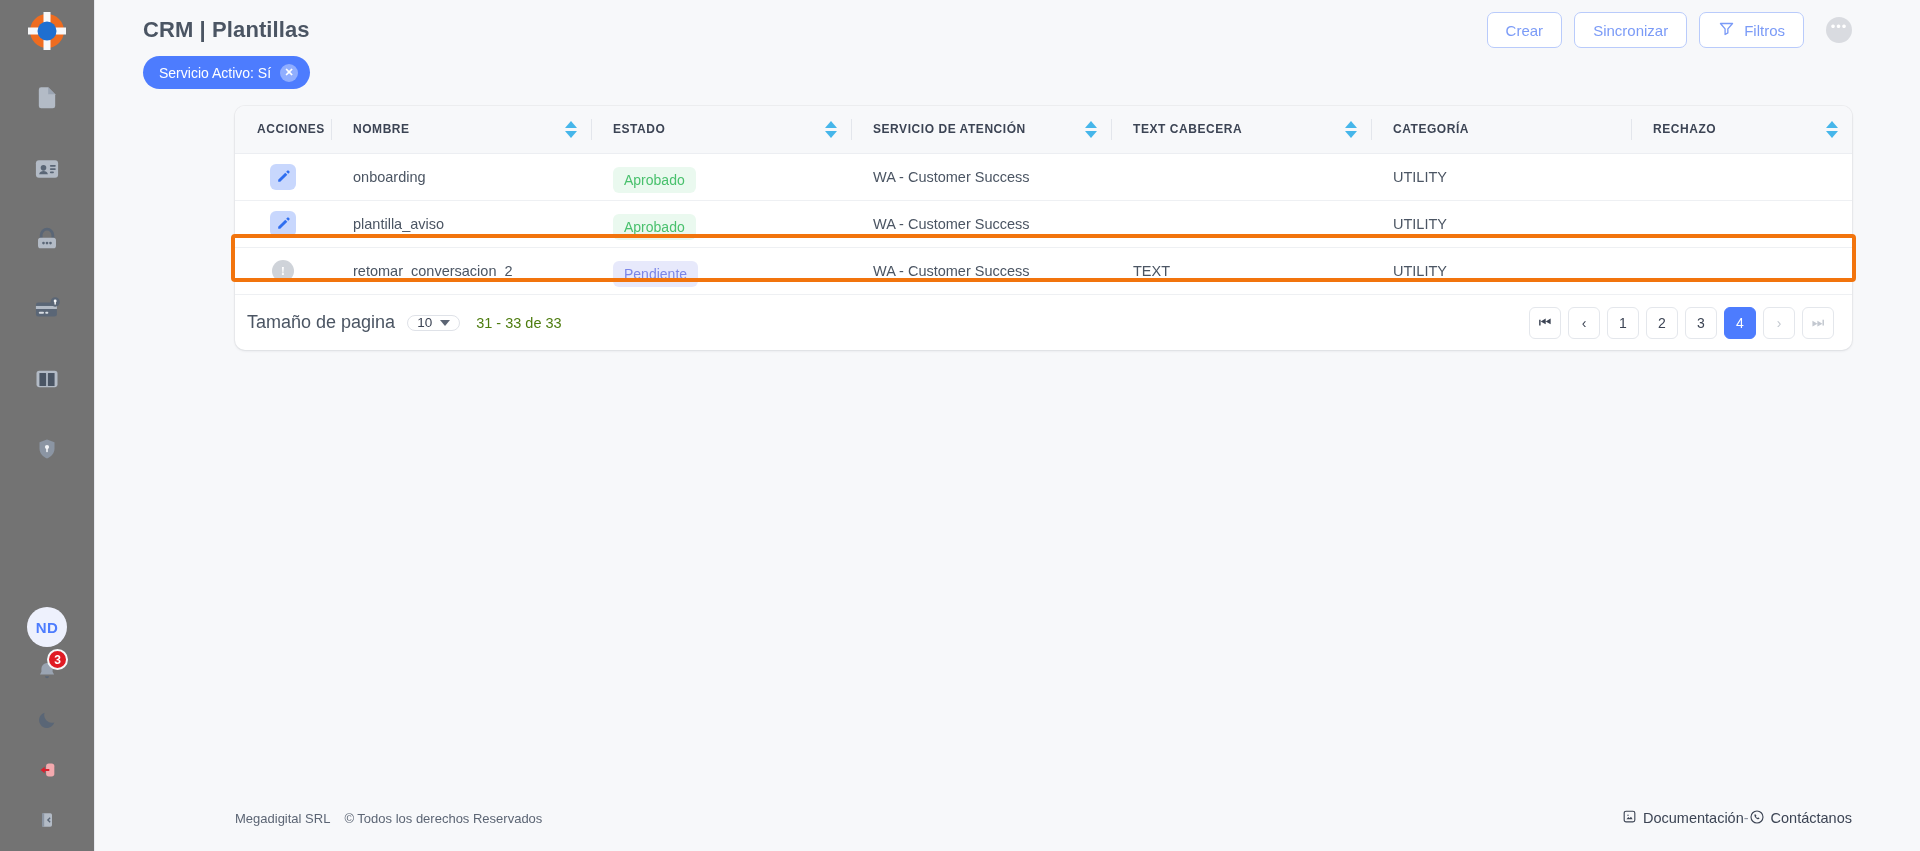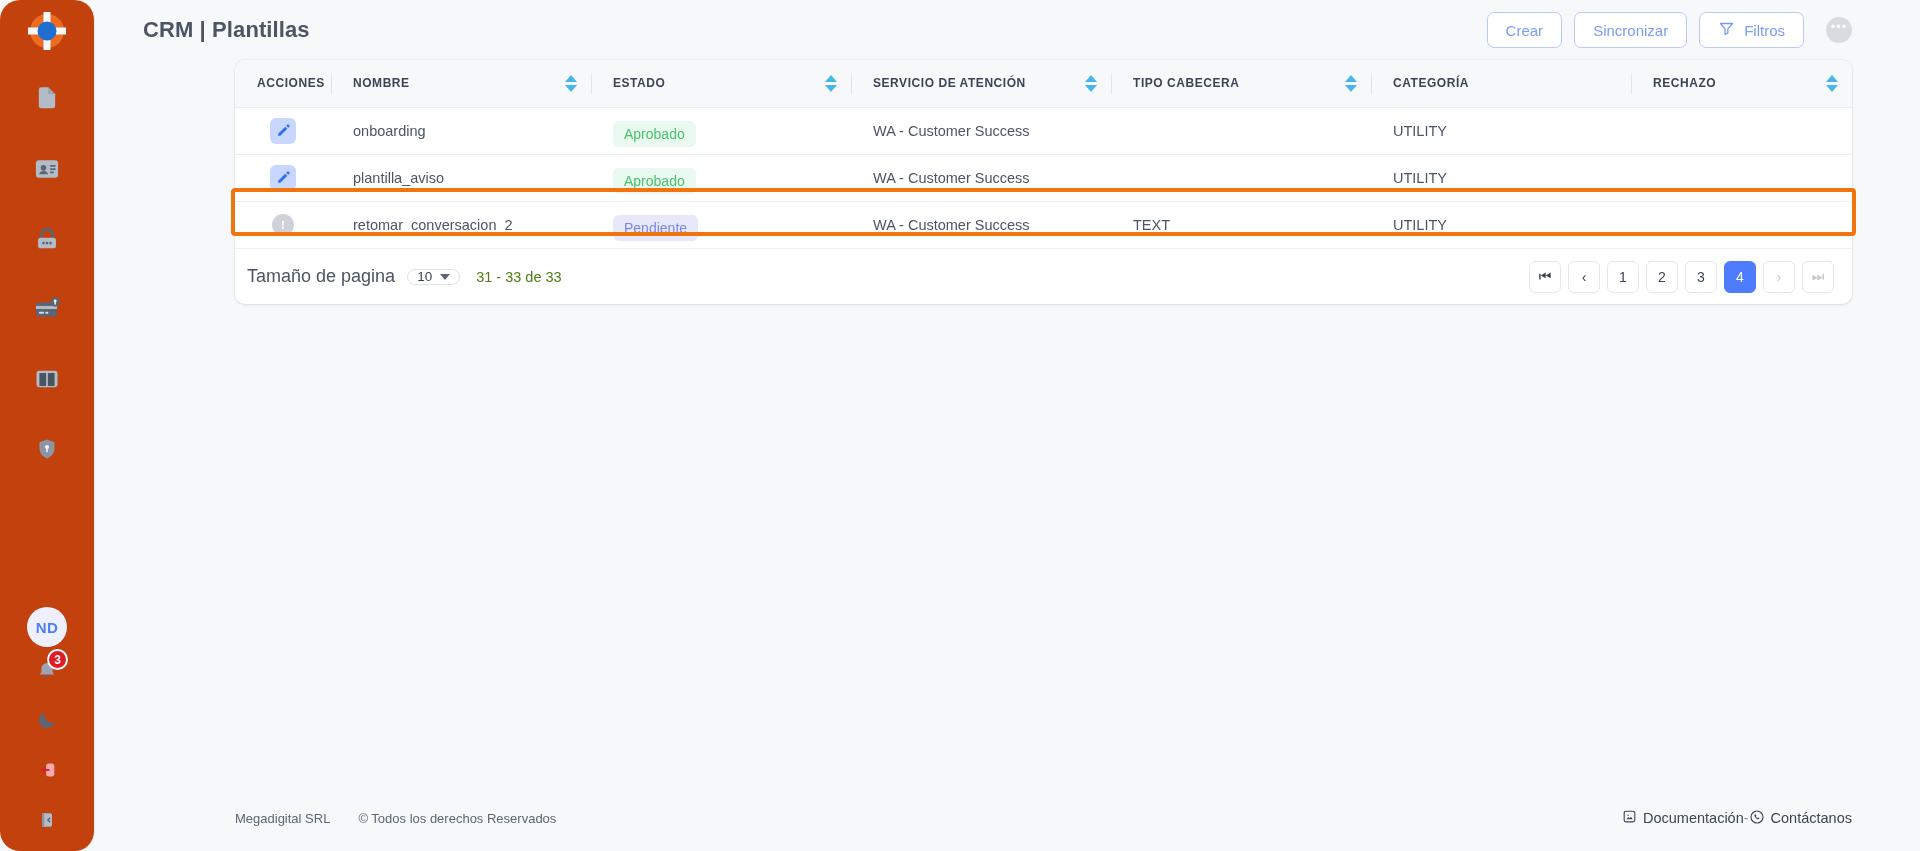--- a/index.html
+++ b/index.html
@@ -7,26 +7,25 @@
     width: 1920px; height: 851px;
     font-family: "Liberation Sans", sans-serif;
     background: #f7f8fa;
     overflow: hidden;
   }
   body { display: flex; }
 
   
   .sidebar {
     width: 95px; height: 851px;
-    background: #c2410c;
+    background: #737373;
     border-right: 1px solid #e7e9ee;
     display: flex; flex-direction: column; align-items: center;
     flex: 0 0 95px;
     position: relative;
-    border-radius: 20px;
   }
   .logo {
     margin-top: 8px; margin-bottom: 10px;
     width: 46px; height: 46px;
     display: flex; align-items: center; justify-content: center;
   }
   .nav-list { display: flex; flex-direction: column; align-items: center; width: 100%; }
   .nav-item {
     width: 100%; height: 70px;
     display: flex; align-items: center; justify-content: center;
@@ -221,21 +220,21 @@
   .pg-btn.disabled { color: #c3c8d0; cursor: default; }
 
   
   .footer {
     position: absolute; bottom: 0; left: 0; right: 0;
     height: 66px;
     display: flex; align-items: center;
     padding: 0 68px 0 140px;
     font-size: 13px; color: #5c6574;
   }
-  .footer .copy { display: flex; align-items: center; gap: 28px; }
+  .footer .copy { display: flex; align-items: center; gap: 14px; }
   .footer .links { margin-left: auto; display: flex; align-items: center; font-size: 14.5px; color: #3c4454; }
   .footer .links a { color: #3c4454; text-decoration: none; display: inline-flex; align-items: center; gap: 6px; cursor: pointer;}
   .sep { color: #8b92a0; }
 </style>
 </head>
 <body>
 
 <aside class="sidebar">
   <div class="logo">
     <svg width="38" height="38" viewBox="0 0 38 38">
@@ -370,20 +369,26 @@
           <svg width="17" height="17" viewBox="0 0 24 24" fill="none" stroke="#7b9bf7" stroke-width="1.9" stroke-linejoin="round">
             <path d="M3.5 5h17l-6.6 7.6v5.6L10 20.5v-7.9L3.5 5z"></path>
           </svg>
         </span>
         <span>Filtros</span>
       </button>
       <div class="kebab">•••</div>
     </div>
   </div>
 
+  <div class="chip-row">
+    <span class="chip">
+      <span>Servicio Activo: Sí</span>
+      <span class="chip-x">✕</span>
+    </span>
+  </div>
 
   <div class="card">
     <div class="hl-frame" style="left:-4px; right:-4px; top:128px; height:48px;"></div>
 
     <table>
       <colgroup>
         <col style="width:96px">
           <col style="width:260px">
           <col style="width:260px">
         <col style="width:260px">
@@ -424,21 +429,21 @@
               <span>SERVICIO DE ATENCIÓN</span>
               <span class="sorter">
                   <i class="up"></i>
                   <i class="dn"></i>
                 </span>
             </div>
           </th>
           <th>
             <span class="th-div"></span>
             <div class="th-inner">
-              <span>TIPO CABECERA</span>
+              <span>TEXT CABECERA</span>
               <span class="sorter">
                   <i class="up"></i>
                   <i class="dn"></i>
                 </span>
             </div>
           </th>
           <th>
             <span class="th-div"></span>
             <div class="th-inner">
               <span>CATEGORÍA</span>

